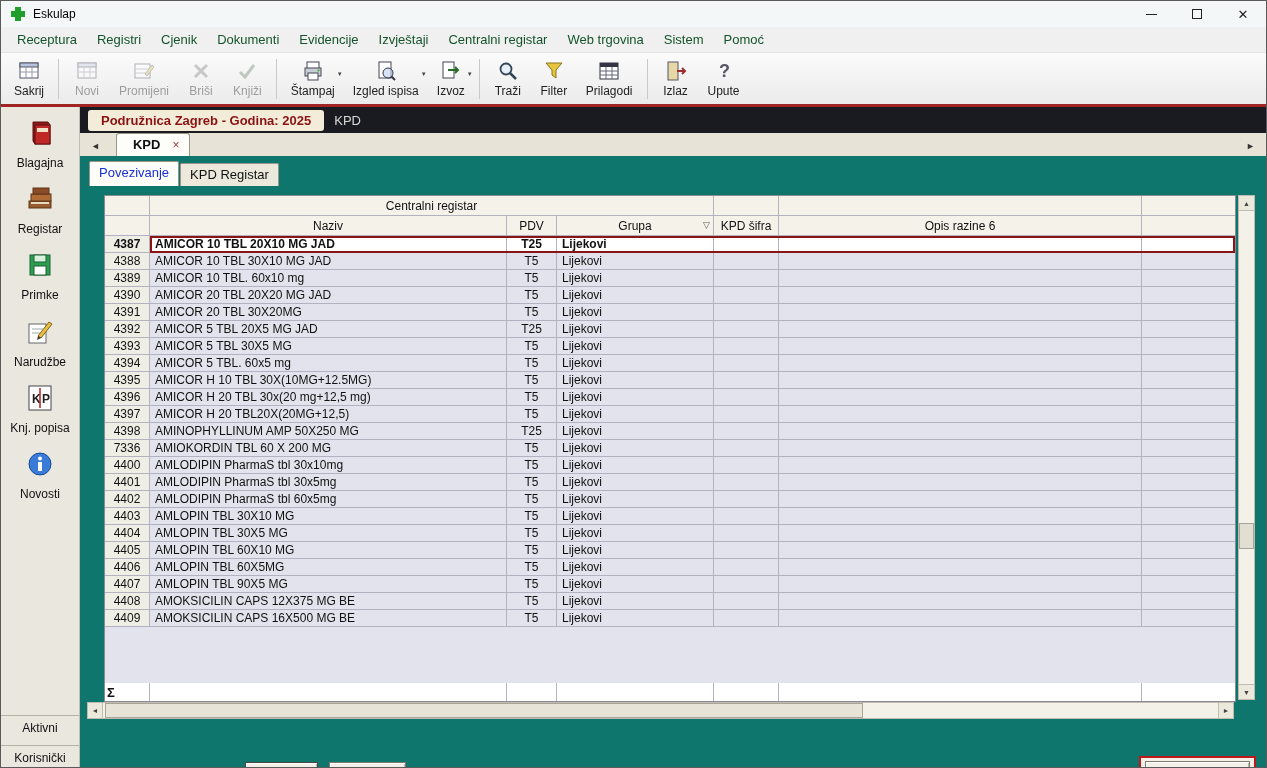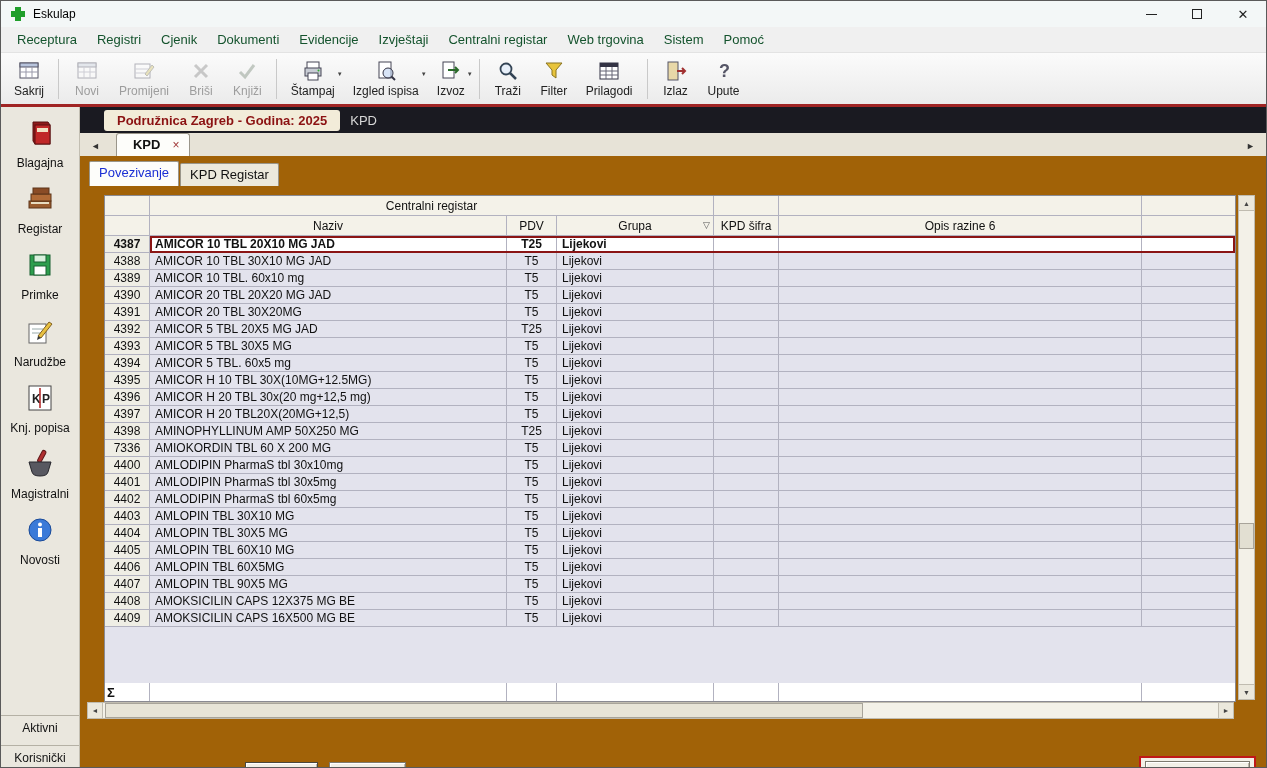--- a/index.html
+++ b/index.html
@@ -44,31 +44,31 @@
   .side-items { flex:1; display:flex; flex-direction:column; align-items:center; padding-top:11px; overflow:hidden; }
   .side-item { display:flex; flex-direction:column; align-items:center; margin-bottom:13px; width:100%; }
   .side-item .slabel { font-size:12px; color:#111; margin-top:3px; text-align:center; line-height:1.35; padding:0 3px; }
   .side-bottom { }
   .side-tab { height:24px; border-top:1px solid #b5b1a5; display:flex; align-items:center; justify-content:center; font-size:12px; color:#111; background:#eae7de; }
   .side-tab + .side-tab { margin-top:6px; }
 
   
   .main { flex:1; display:flex; flex-direction:column; min-width:0; }
 
-  .header-bar { height:26px; background:#1a1a21; display:flex; align-items:center; padding-left:24px; }
+  .header-bar { height:26px; background:#1a1a21; display:flex; align-items:center; padding-left:8px; }
   .branch-box { background:#f2ecd9; border-radius:3px; padding:3px 13px; font-size:13px; font-weight:bold; color:#8b1212; white-space:nowrap; }
   .header-context { color:#d8d8d8; font-size:13px; margin-left:10px; }
 
   .tab-strip { height:23px; background:#e7e3d7; display:flex; align-items:flex-end; padding:0 5px; }
   .tab-nav { font-size:9px; color:#333; padding:0 6px 5px; }
   .tab-nav.right { margin-left:auto; }
   .tab-active { background:#fdfdfa; border:1px solid #9a968a; border-bottom:none; border-radius:3px 3px 0 0; padding:3px 10px 4px 16px; display:flex; align-items:center; font-size:13px; font-weight:bold; color:#111; margin-left:10px; }
   .tab-close { margin-left:12px; color:#a03838; font-weight:normal; font-size:12px; line-height:1; }
 
-  .content { flex:1; position:relative; background:#a16207; }
+  .content { flex:1; position:relative; background:#0f766e; }
 
   
   .subtabs { position:absolute; top:5px; left:9px; display:flex; align-items:flex-end; }
   .subtab { font-size:13px; padding:3px 9px 4px; border:1px solid #9a968a; border-bottom:none; border-radius:2px 2px 0 0; background:#ece9dc; color:#111; margin-right:1px; }
   .subtab.active { background:#fdfdfa; color:#1b2fd4; padding-bottom:6px; }
 
   
   .grid { position:absolute; left:24px; top:39px; width:1132px; border:1px solid #8a8a92; background:#fff; }
   .g-row { display:flex; height:20px; }
   .g-cell { border-right:1px solid #b2b2c0; border-bottom:1px solid #b2b2c0; font-size:12px; color:#111; display:flex; align-items:center; padding:0 5px; overflow:hidden; white-space:nowrap; }
@@ -371,29 +371,20 @@
             <svg width="30" height="30" viewBox="0 0 30 30">
                 <rect x="4" y="3" width="22" height="24" fill="#fff" stroke="#444"></rect>
                 <text x="7" y="20" font-size="12" font-weight="bold" fill="#222">K</text>
                 <text x="17" y="20" font-size="12" font-weight="bold" fill="#222">P</text>
                 <line x1="15" y1="5" x2="15" y2="25" stroke="#b02020" stroke-width="1.5"></line>
               </svg>
           </span>
           <span class="slabel">Knj. popisa</span>
         </div>
 
-        <div class="side-item">
-          <span>
-            <svg width="30" height="30" viewBox="0 0 30 30">
-                <rect x="15" y="1" width="4" height="13" rx="2" transform="rotate(28 17 7)" fill="#b03030" stroke="#601818"></rect>
-                <path d="M4 13 L26 13 L23 23 Q22 27 15 27 Q8 27 7 23 Z" fill="#585860" stroke="#26262c"></path>
-              </svg>
-          </span>
-          <span class="slabel">Magistralni</span>
-        </div>
 
         <div class="side-item">
           <span>
             <svg width="30" height="30" viewBox="0 0 30 30">
                 <circle cx="15" cy="15" r="11" fill="#3a7ad8" stroke="#1a4a98"></circle>
                 <circle cx="15" cy="9.5" r="2" fill="#fff"></circle>
                 <rect x="13" y="13" width="4" height="9" fill="#fff"></rect>
               </svg>
           </span>
           <span class="slabel">Novosti</span>

